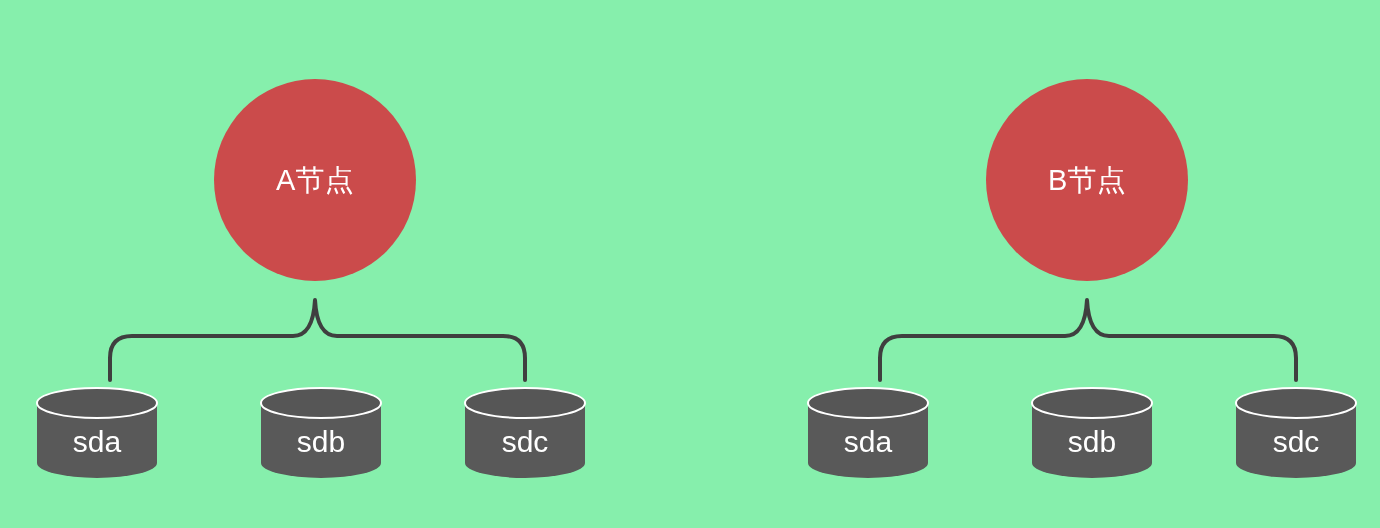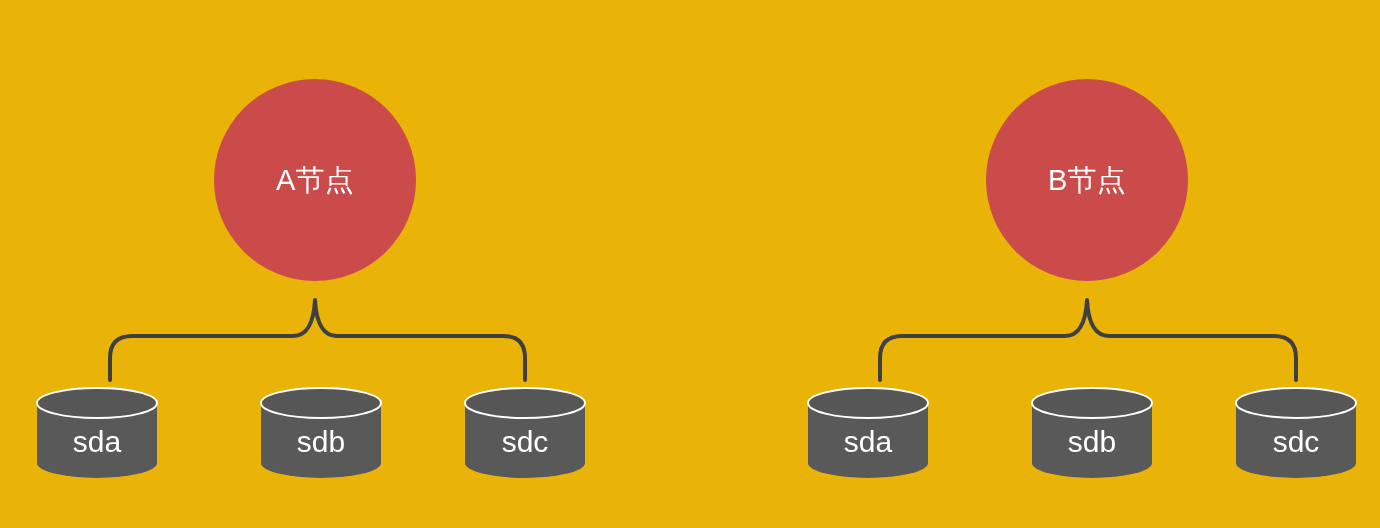--- a/index.html
+++ b/index.html
@@ -11,21 +11,21 @@
   body {
     width: 1380px;
     height: 528px;
     font-family: "Liberation Sans", "DejaVu Sans", sans-serif;
     overflow: hidden;
   }
   #diagram-root {
     position: relative;
     width: 1380px;
     height: 528px;
-    background: #eab308;
+    background: #86efac;
   }
   .diagram-svg {
     position: absolute;
     top: 0;
     left: 0;
     width: 1380px;
     height: 528px;
     display: block;
   }
   .node-circle-label {

